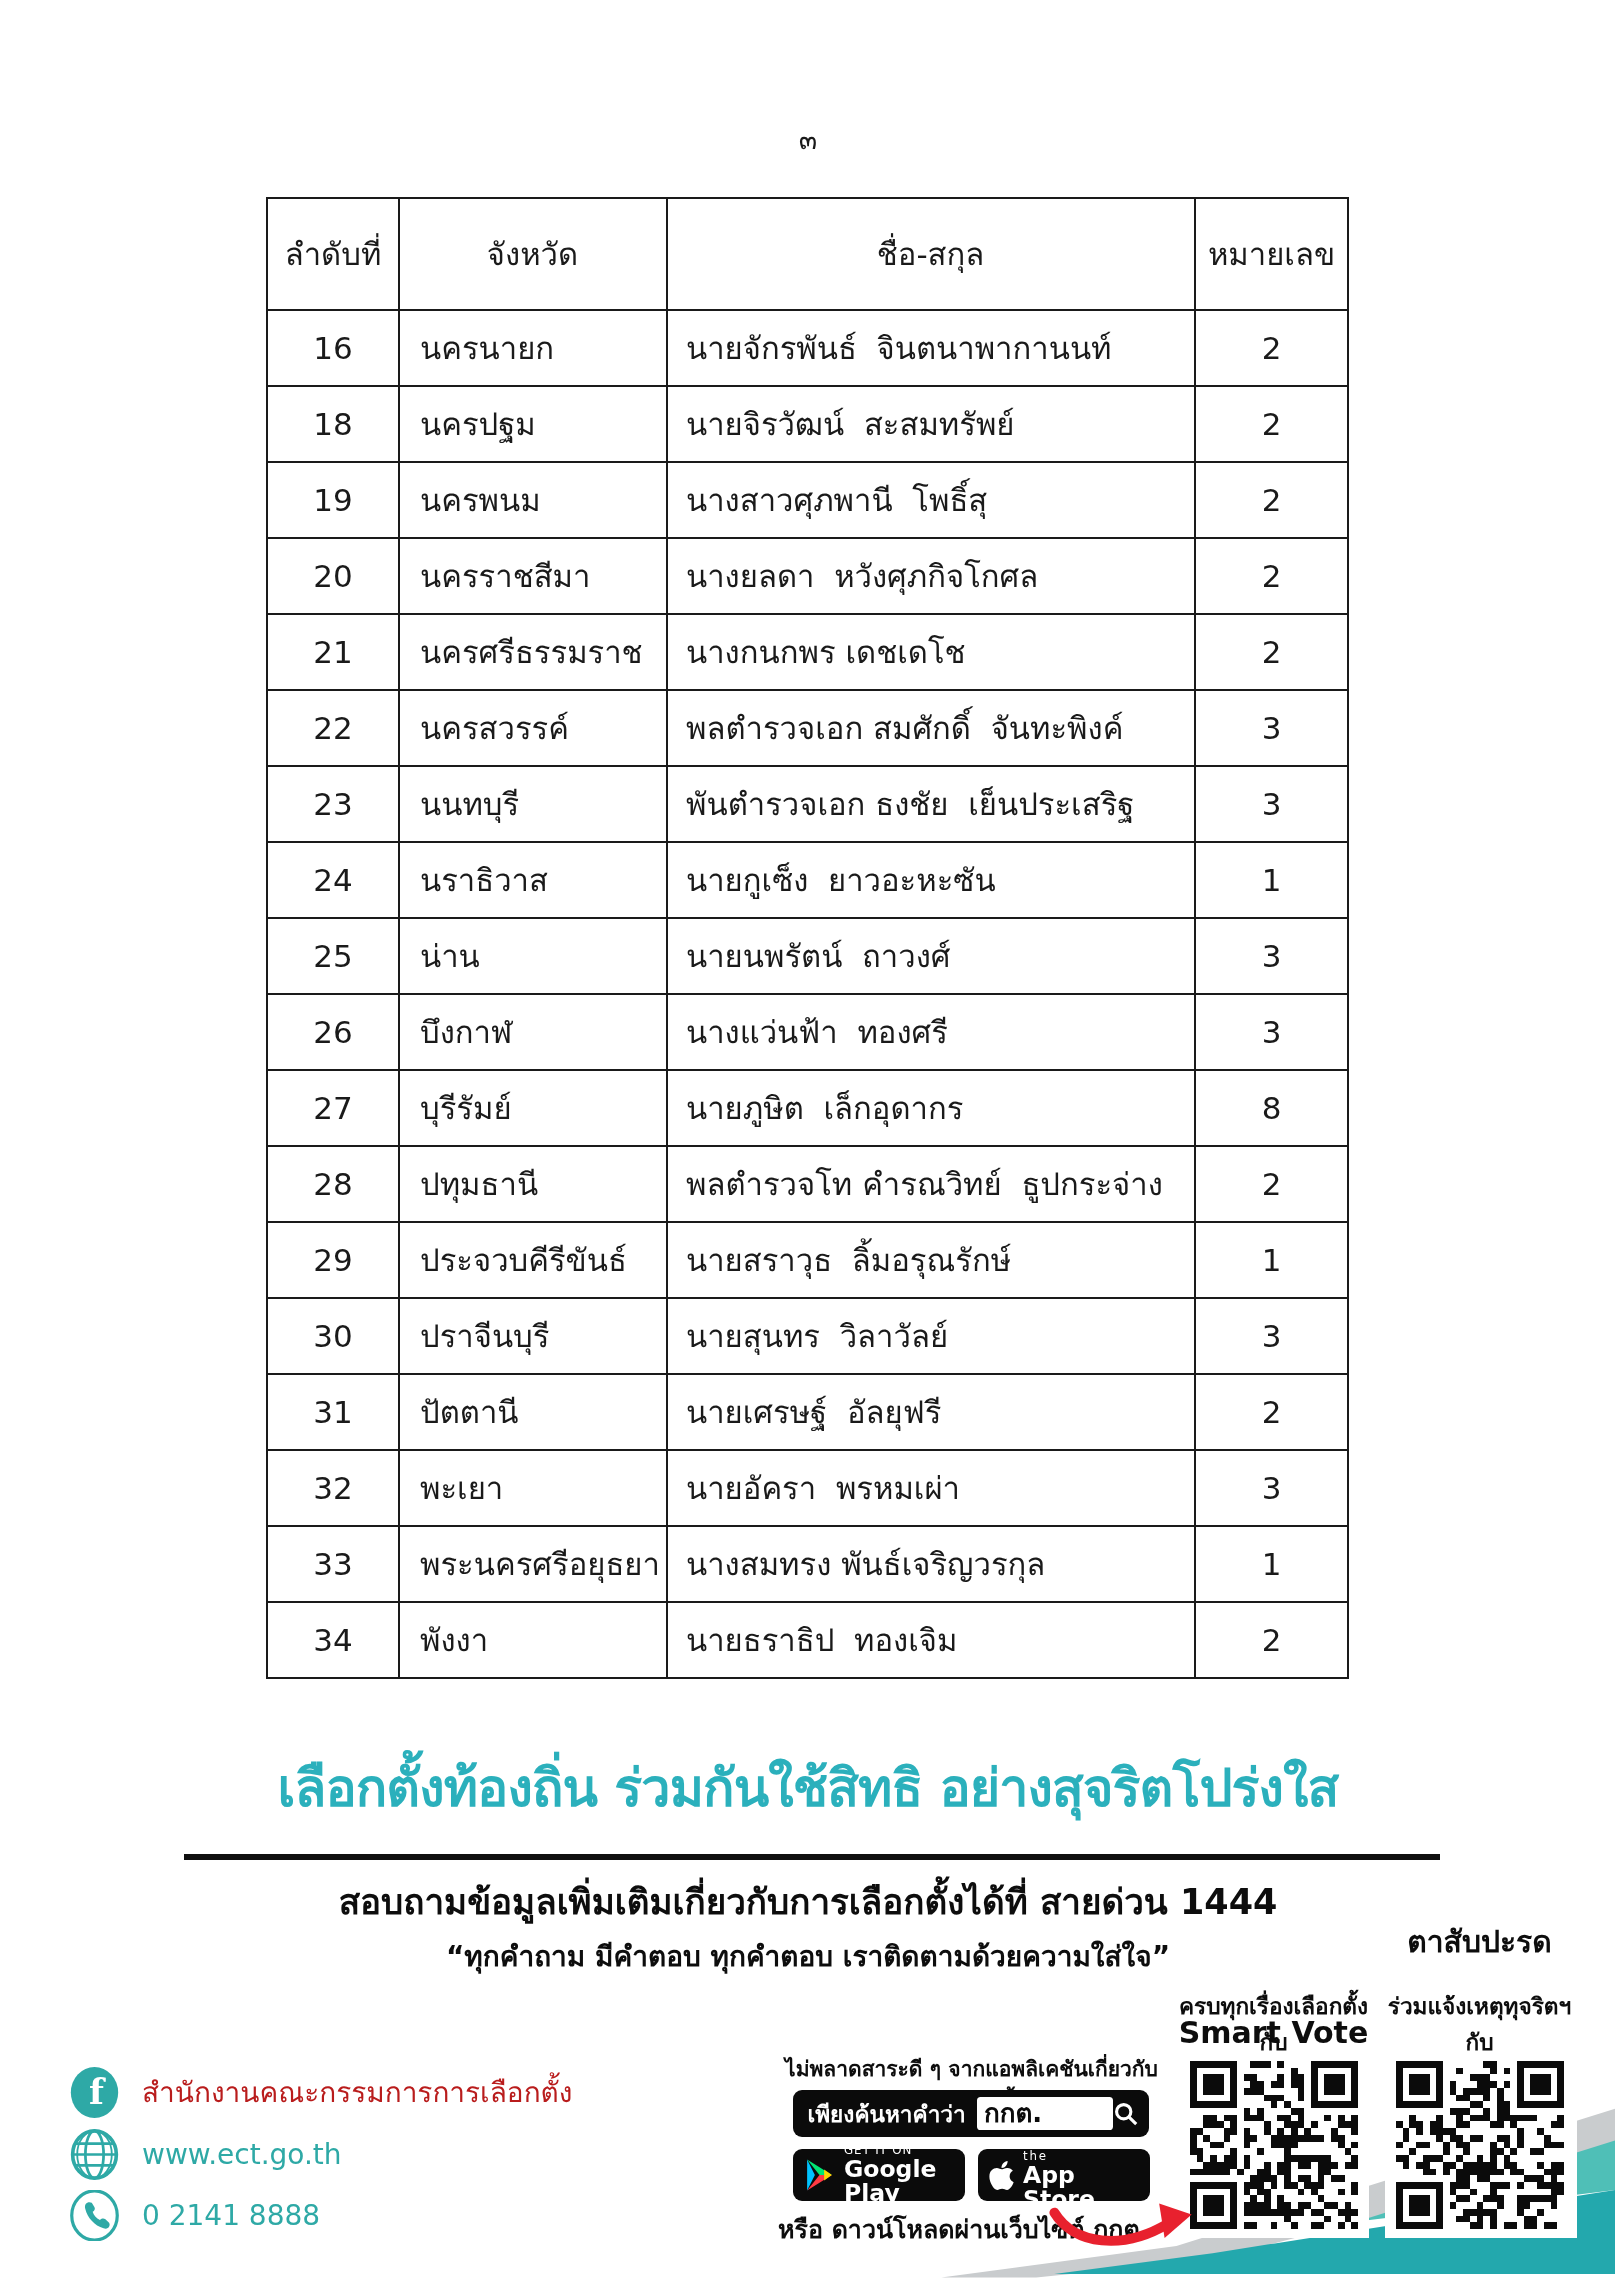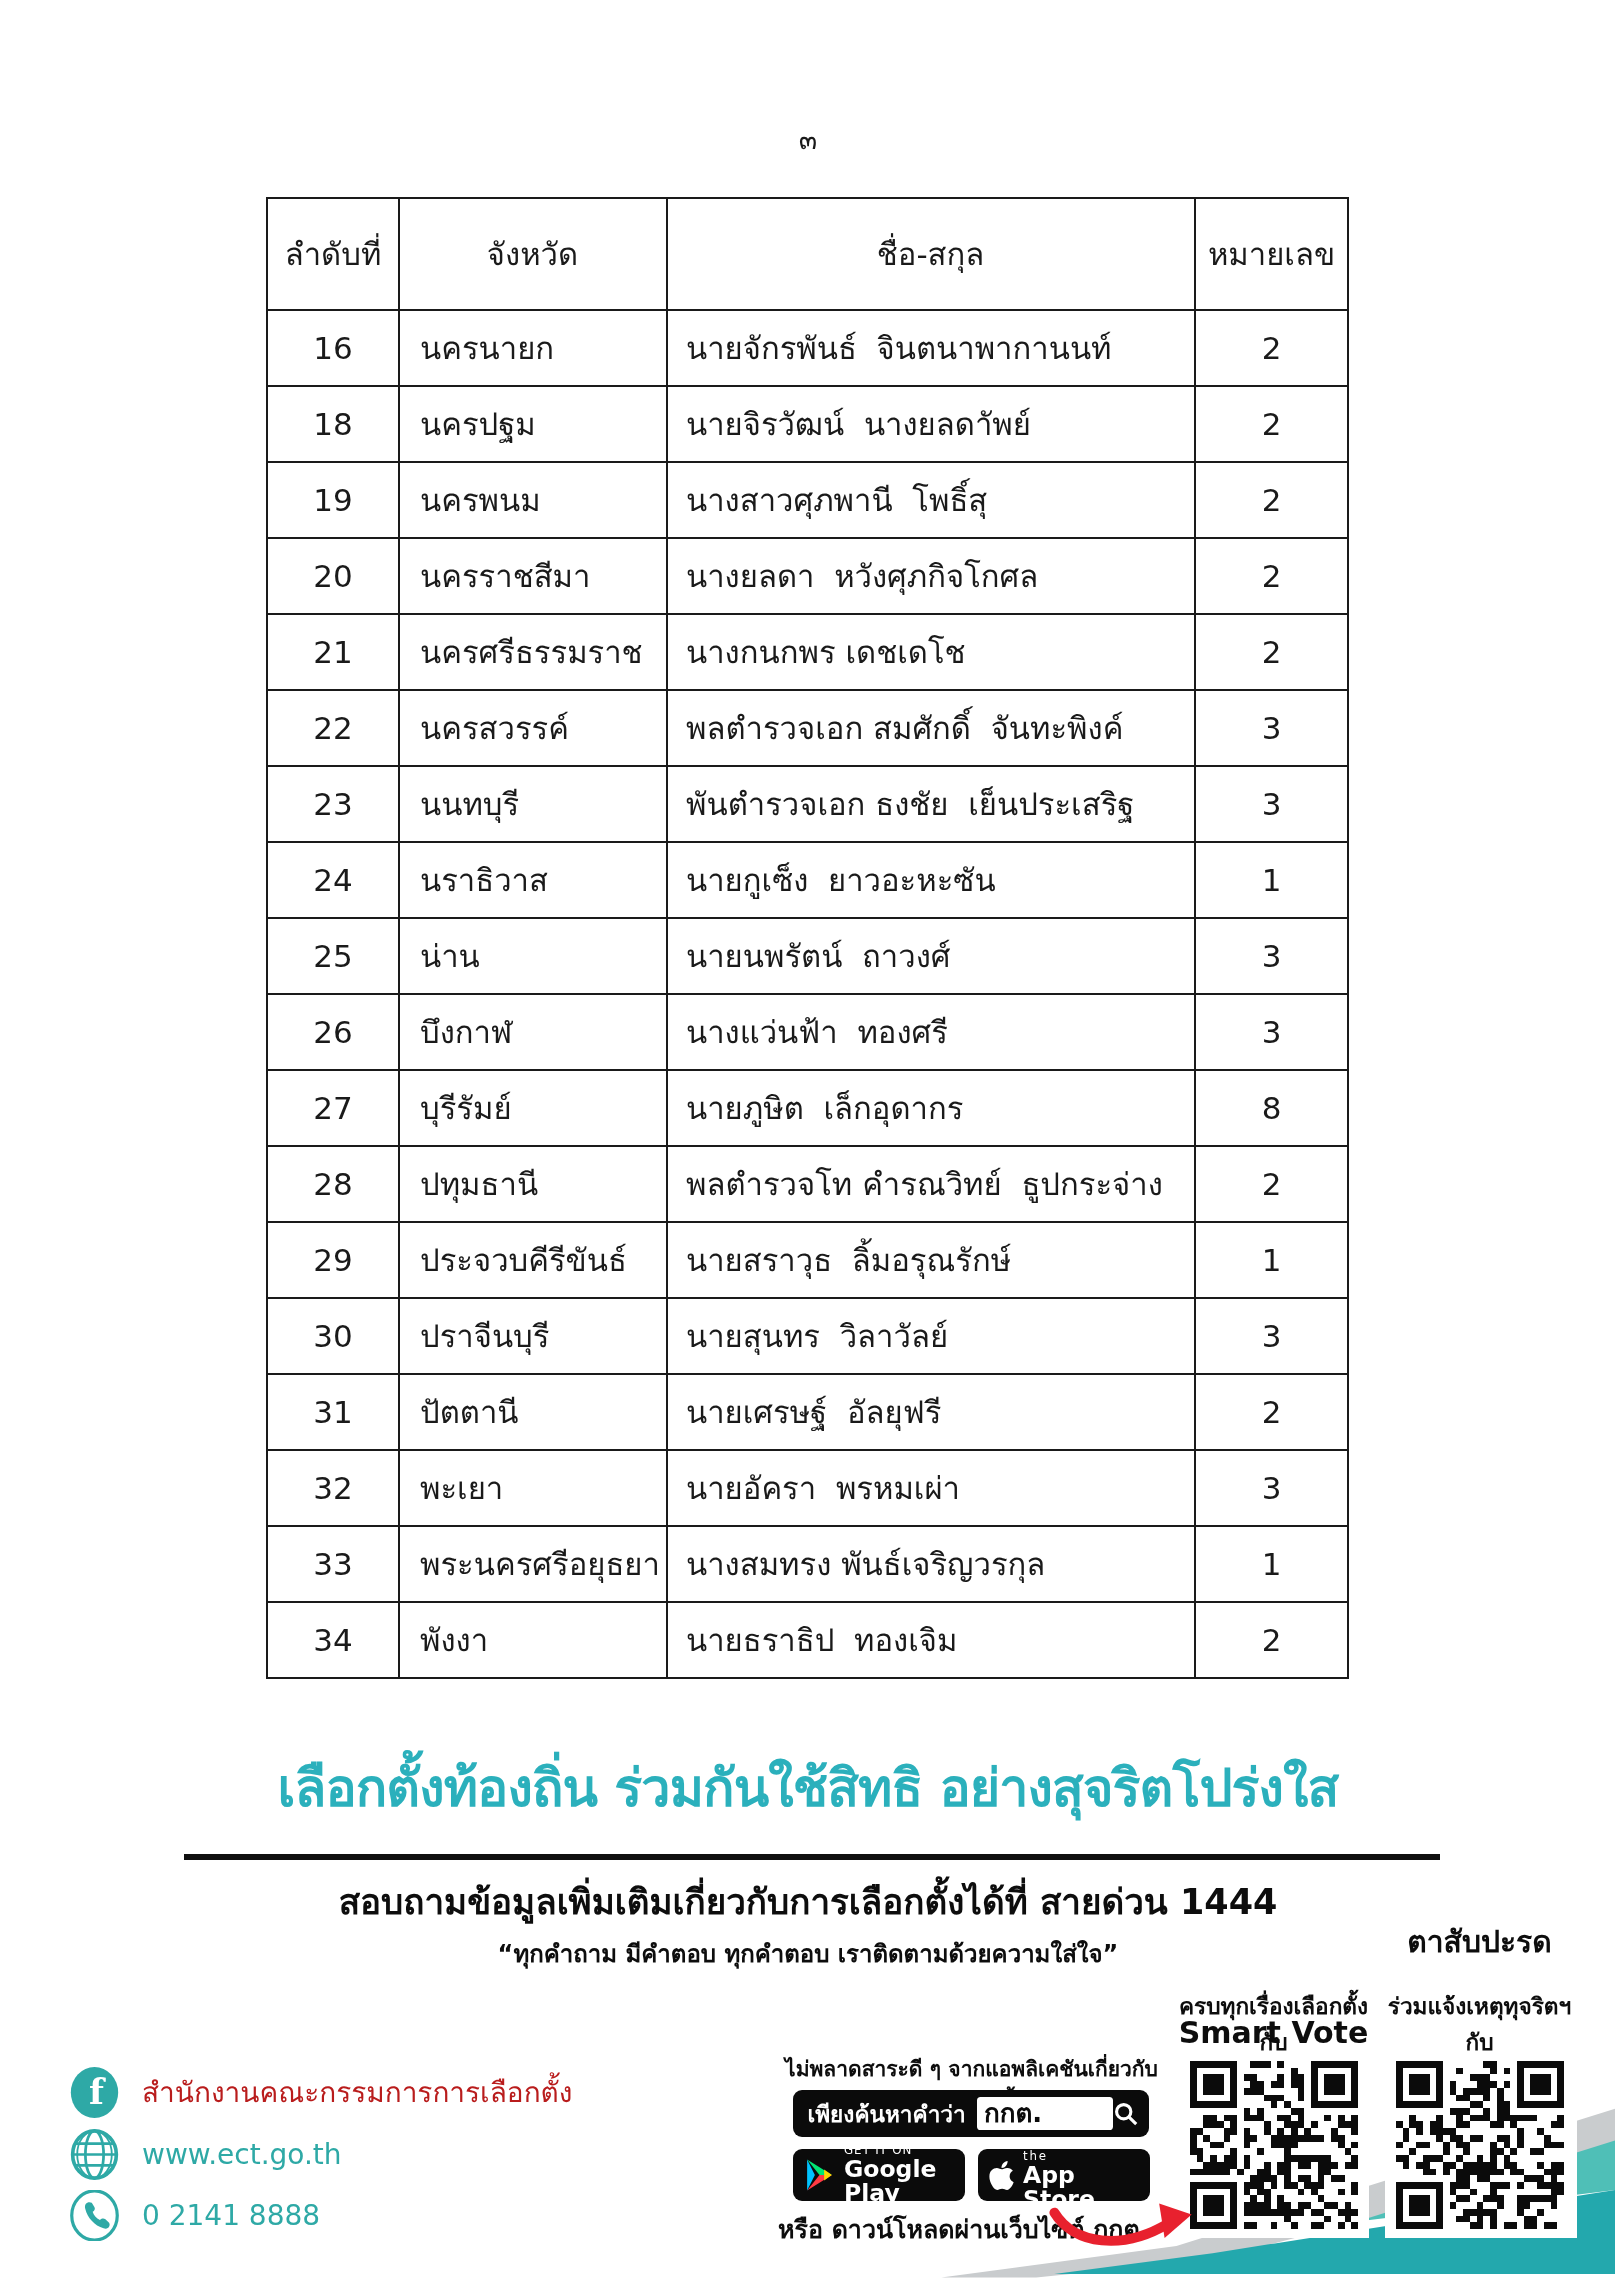--- a/index.html
+++ b/index.html
@@ -15,21 +15,21 @@
   .tbl tbody tr{height:76px;}
   .tbl th{text-align:center;}
   .col-no{width:132px;text-align:center;}
   .col-province{width:268px;text-align:left;padding-left:20px;}
   .col-name{width:528px;text-align:left;padding-left:18px;white-space:pre;}
   .col-number{width:153px;text-align:center;}
   
   .slogan{left:0;top:1746px;width:1616px;text-align:center;font-size:52px;font-weight:800;letter-spacing:-0.9px;}
   .rule{left:184px;top:1854px;width:1256px;height:6.3px;background:#101010;}
   .hotline{left:0;top:1874px;width:1616px;text-align:center;font-size:35px;font-weight:700;color:#0d0d0d;}
-  .quote{left:0;top:1934px;width:1616px;text-align:center;font-size:24px;font-weight:700;color:#0d0d0d;}
+  .quote{left:0;top:1934px;width:1616px;text-align:center;font-size:28px;font-weight:700;color:#0d0d0d;}
   
   .contact{display:flex;align-items:center;gap:22px;height:52px;}
   .c1{left:69px;top:2066px;} .c2{left:69px;top:2128px;text-align:right;} .c3{left:69px;top:2189px;}
   .contact .label{font-size:28px;}
   .cicon{width:51px;height:51px;display:block;}
   
   .promo-headline{left:778px;top:2052px;width:387px;text-align:center;font-size:21px;font-weight:700;color:#0d0d0d;}
   .search-bar{left:793px;top:2090px;width:356px;height:47px;background:#0b0b0b;border-radius:9px;
               display:flex;align-items:center;}
   .search-label{color:#fff;font-size:22.6px;font-weight:700;padding-left:14.5px;white-space:nowrap;}
@@ -87,21 +87,21 @@
     <tbody>
         <tr>
           <td class="col-no">16</td>
           <td class="col-province">นครนายก</td>
           <td class="col-name">นายจักรพันธ์  จินตนาพากานนท์</td>
           <td class="col-number">2</td>
         </tr>
         <tr>
           <td class="col-no">18</td>
           <td class="col-province">นครปฐม</td>
-          <td class="col-name">นายจิรวัฒน์  นางยลดาัพย์</td>
+          <td class="col-name">นายจิรวัฒน์  สะสมทรัพย์</td>
           <td class="col-number">2</td>
         </tr>
         <tr>
           <td class="col-no">19</td>
           <td class="col-province">นครพนม</td>
           <td class="col-name">นางสาวศุภพานี  โพธิ์สุ</td>
           <td class="col-number">2</td>
         </tr>
         <tr>
           <td class="col-no">20</td>

